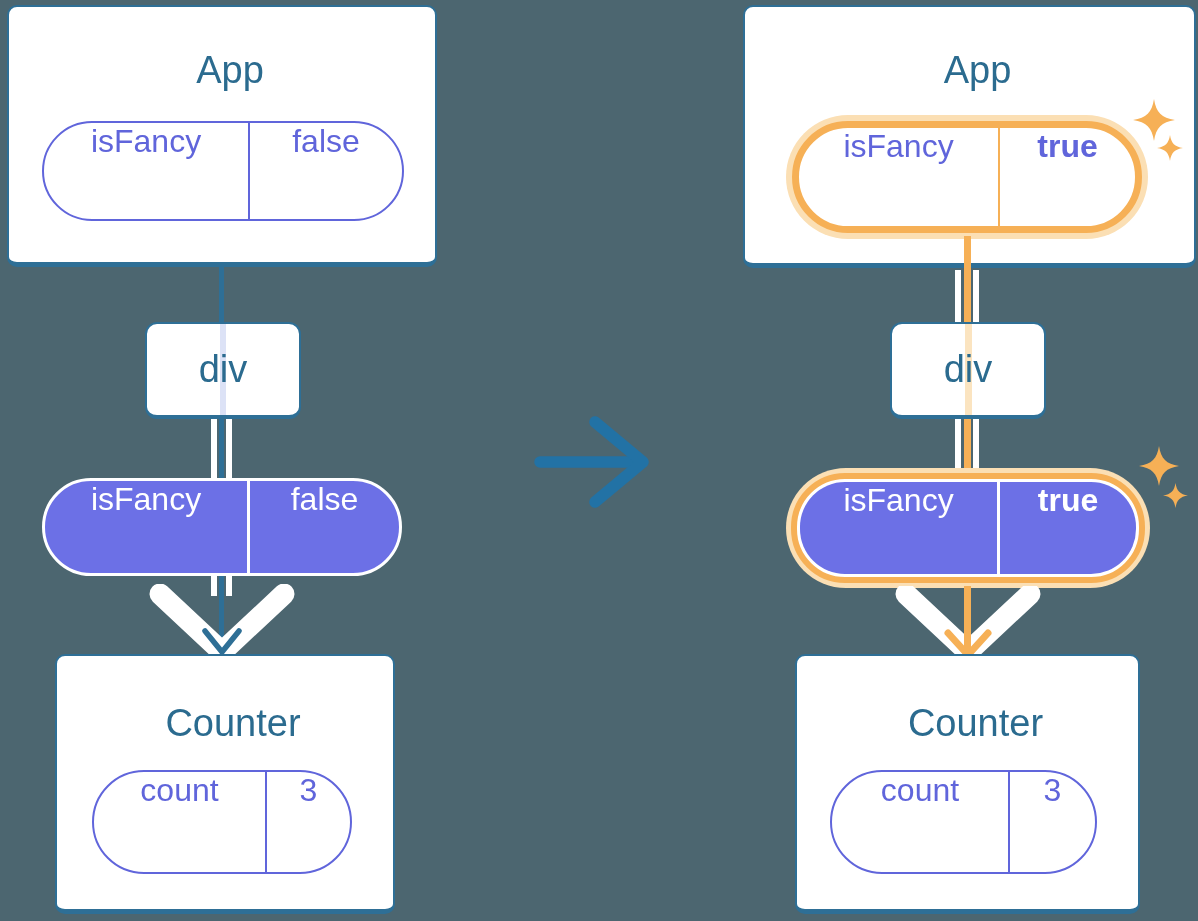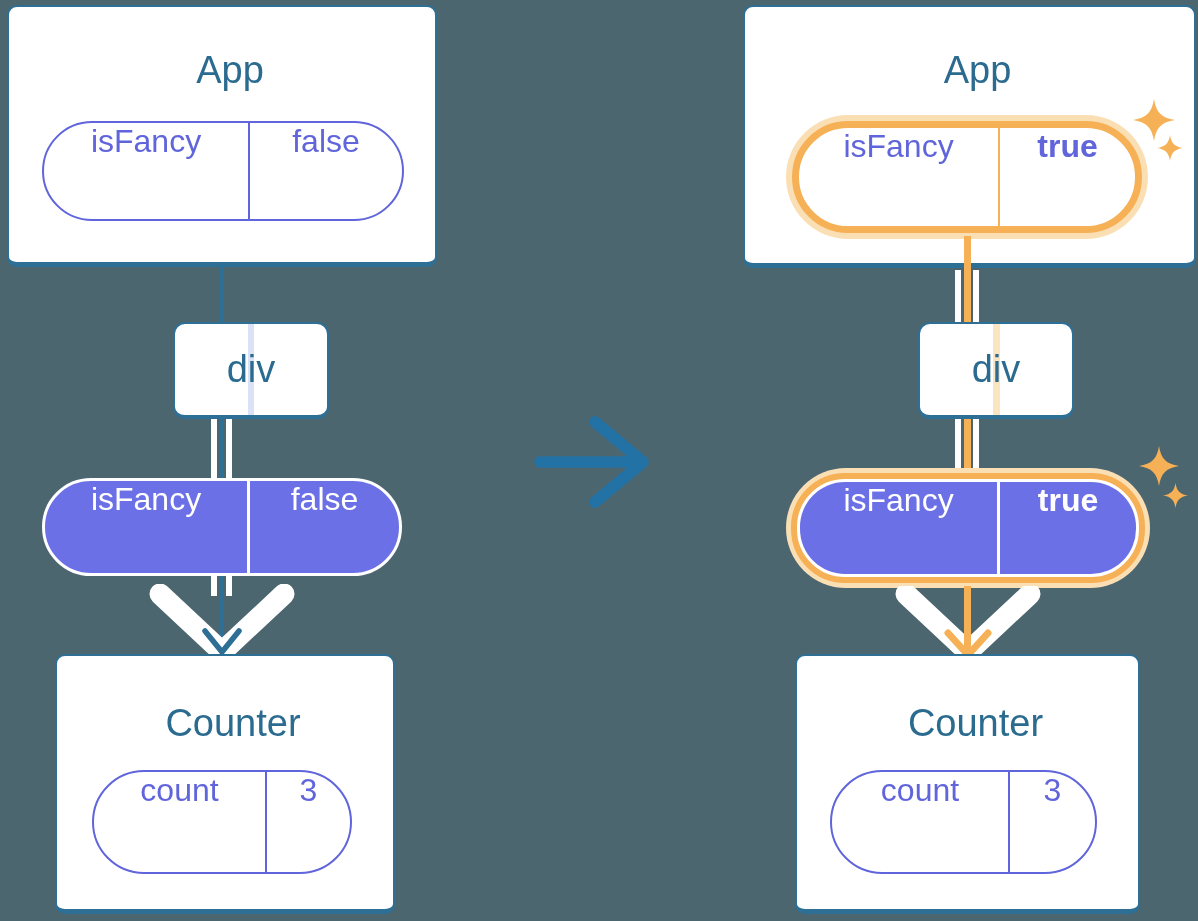--- a/index.html
+++ b/index.html
@@ -21,21 +21,21 @@
     box-sizing:border-box;font-size:32px;
   }
   .pill .cell{display:flex;align-items:flex-start;justify-content:center;}
   .outline-pill{border:2px solid #6065DB;border-radius:60px;color:#6065DB;background:#fff;}
   .outline-pill .cell:first-child{border-right:2px solid #6065DB;}
   .solid-pill{background:#6C70E6;border:3px solid #fff;border-radius:50px;color:#fff;}
   .solid-pill .cell:first-child{border-right:3px solid #fff;}
   .vline{position:absolute;}
   .divbox{
     position:absolute;background:#fff;border:2px solid #2E6F96;border-bottom-width:4px;
-    border-radius:12px;box-sizing:border-box;overflow:hidden;margin-left:28px;
+    border-radius:12px;box-sizing:border-box;overflow:hidden;
   }
   .divbox .trace{position:absolute;top:0;bottom:0;left:50%;margin-left:-3px;width:6px;}
   .divbox .lbl{
     position:absolute;inset:0;display:flex;align-items:center;justify-content:center;
     color:#2B6B8F;font-size:38px;font-weight:500;
   }
   .ring-outer{position:absolute;background:#FBDFB4;box-sizing:border-box;}
   .bold{font-weight:700;}
   svg{display:block;}
 </style>

